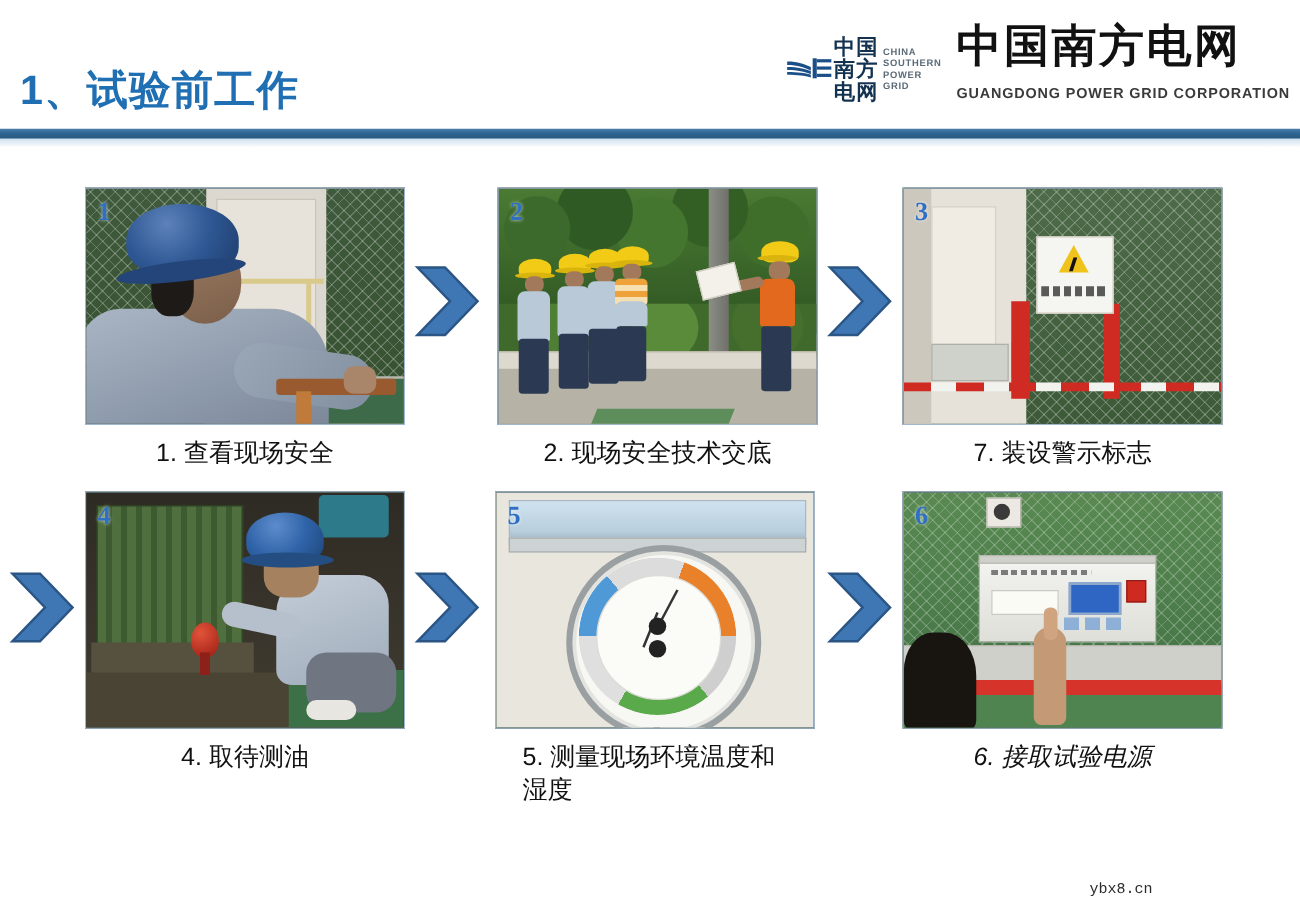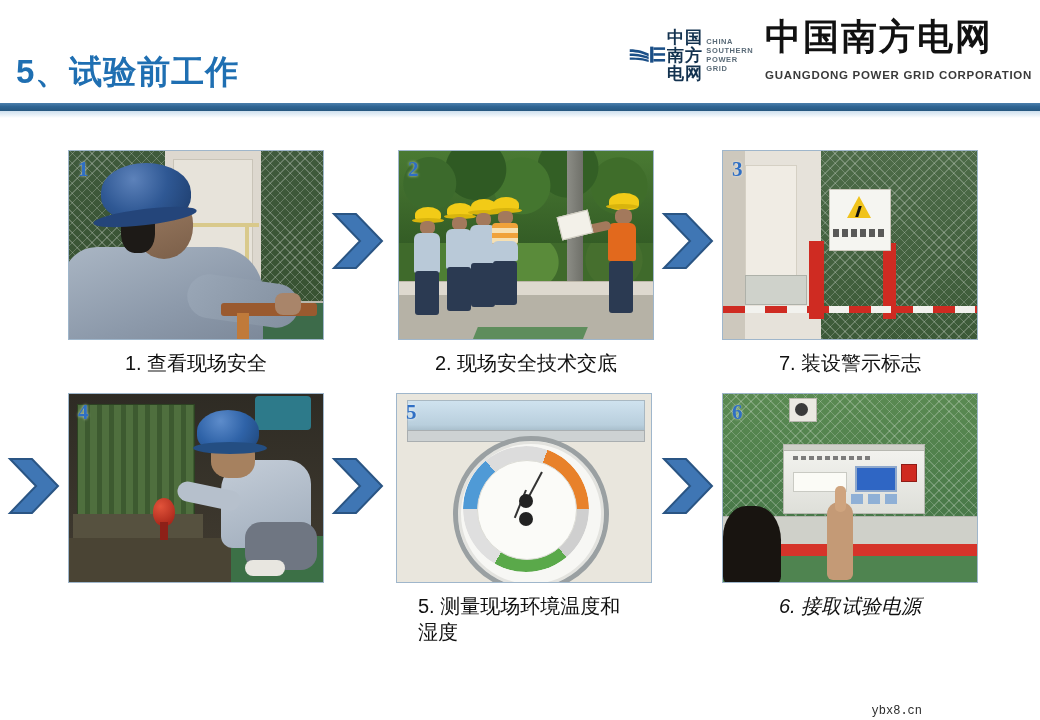--- a/index.html
+++ b/index.html
@@ -202,21 +202,21 @@
   .wm-txt{font-size:21px;color:#3a3a3a;letter-spacing:1px;}
   .wm-url{position:absolute;right:118px;bottom:2px;font-size:12px;color:#2b2b2b;
     font-family:"Liberation Mono","DejaVu Sans Mono",monospace;}
 </style>
 </head>
 <body>
 
 <div class="slide">
 
   <div class="header">
-    <div class="title">5、试验前工作</div>
+    <div class="title">1、试验前工作</div>
 
     <div class="logo-block">
       <div class="logo-mark-wrap">
         <svg class="logo-mark" viewBox="0 0 104 52">
           <path d="M2 10 C26 10 40 16 54 22 L54 30 C40 24 26 18 2 18 Z" fill="#1b4f87"></path>
           <path d="M2 22 C26 22 40 26 54 31 L54 38 C40 33 26 29 2 29 Z" fill="#1b4f87"></path>
           <path d="M2 33 C26 33 40 35 54 39 L54 45 C40 41 26 39 2 39 Z" fill="#1b4f87"></path>
           <rect x="58" y="3" width="9" height="44" fill="#1b4f87"></rect>
           <rect x="67" y="5" width="32" height="7" fill="#1b4f87"></rect>
           <rect x="67" y="21" width="32" height="7" fill="#1b4f87"></rect>
@@ -366,20 +366,21 @@
           <div class="s4-face"></div>
           <div class="s4-helmet"></div>
             <div class="s4-brim"></div>
           <div class="s4-arm"></div>
             <div class="s4-jar"></div>
             <div class="s4-jarn"></div>
           <div class="s4-shoe"></div>
         </div>
         <div class="num">4</div>
       </div>
+      <div class="caption cap-center" style="width:256px;">4. 取待测油</div>
     </div>
 
     <svg class="arrow" style="left:330px;top:62px;" viewBox="0 0 56 62">
       <polygon points="4,4 30,31 4,58 26,58 52,31 26,4" fill="#3f76b4" stroke="#2a5584" stroke-width="2"></polygon>
     </svg>
 
     <div class="cell" style="left:396px;top:0;">
       <div class="photo">
         <div class="sc">
           <div class="s5-bg"></div>

